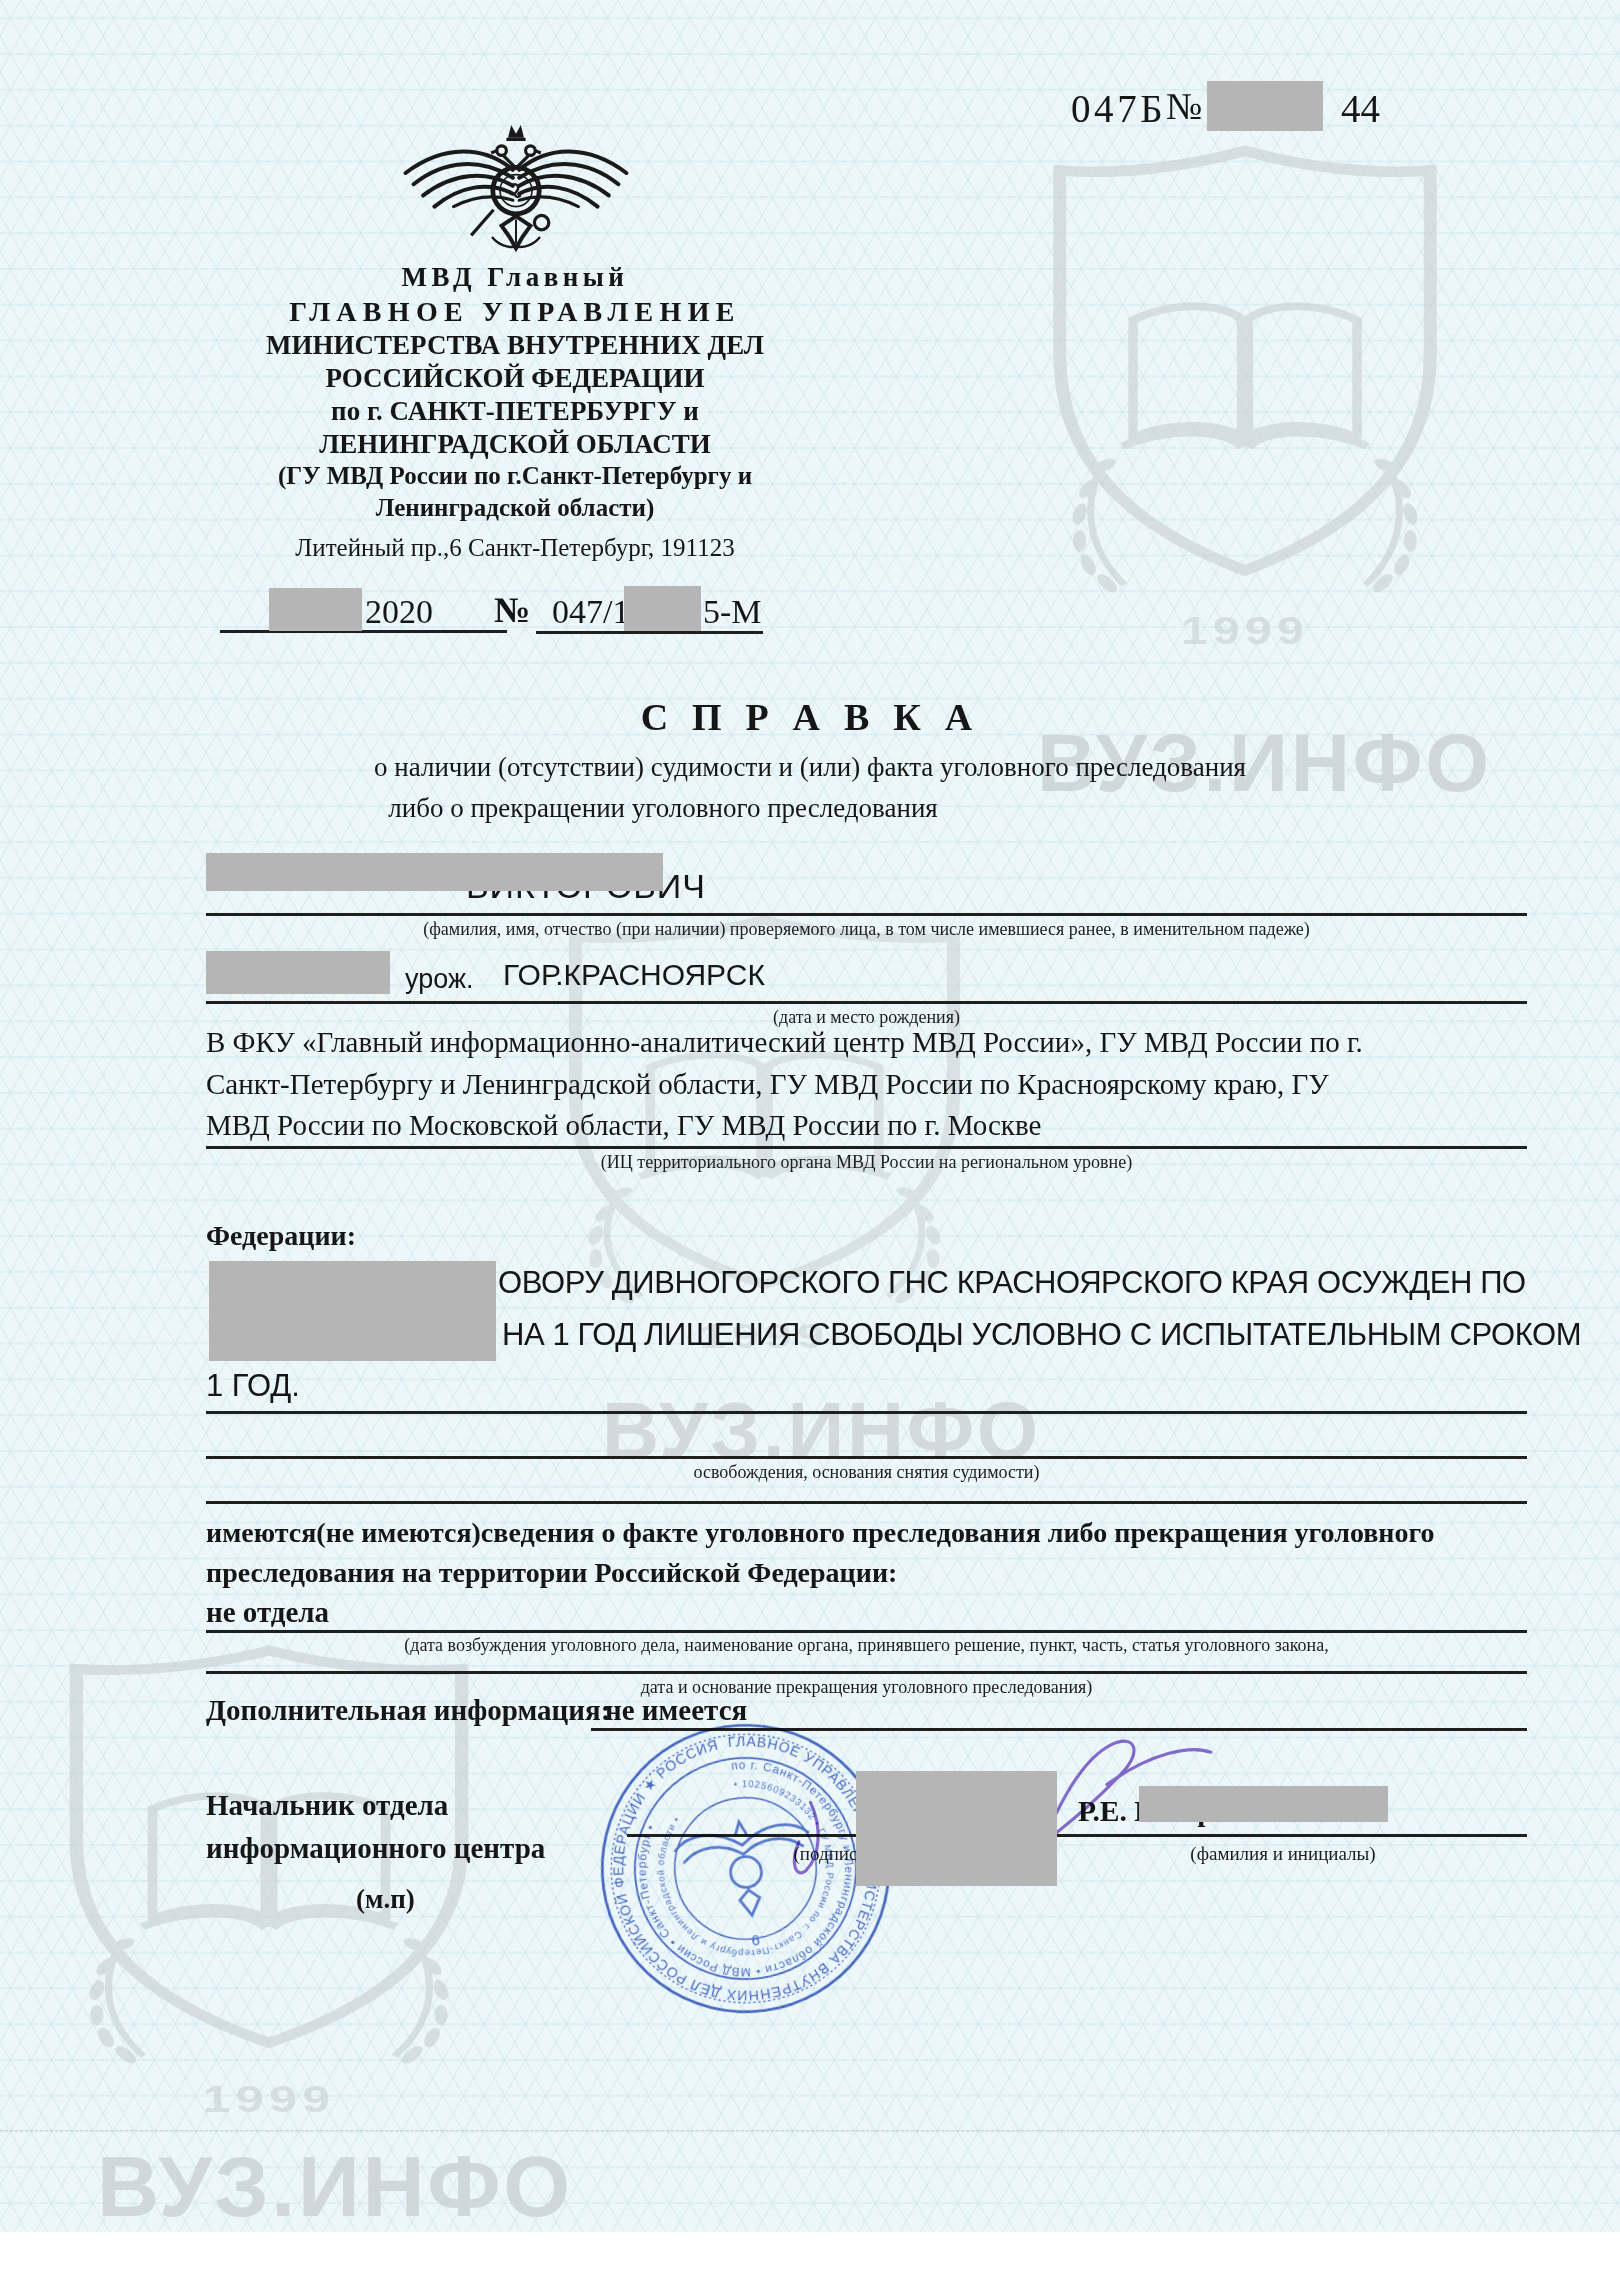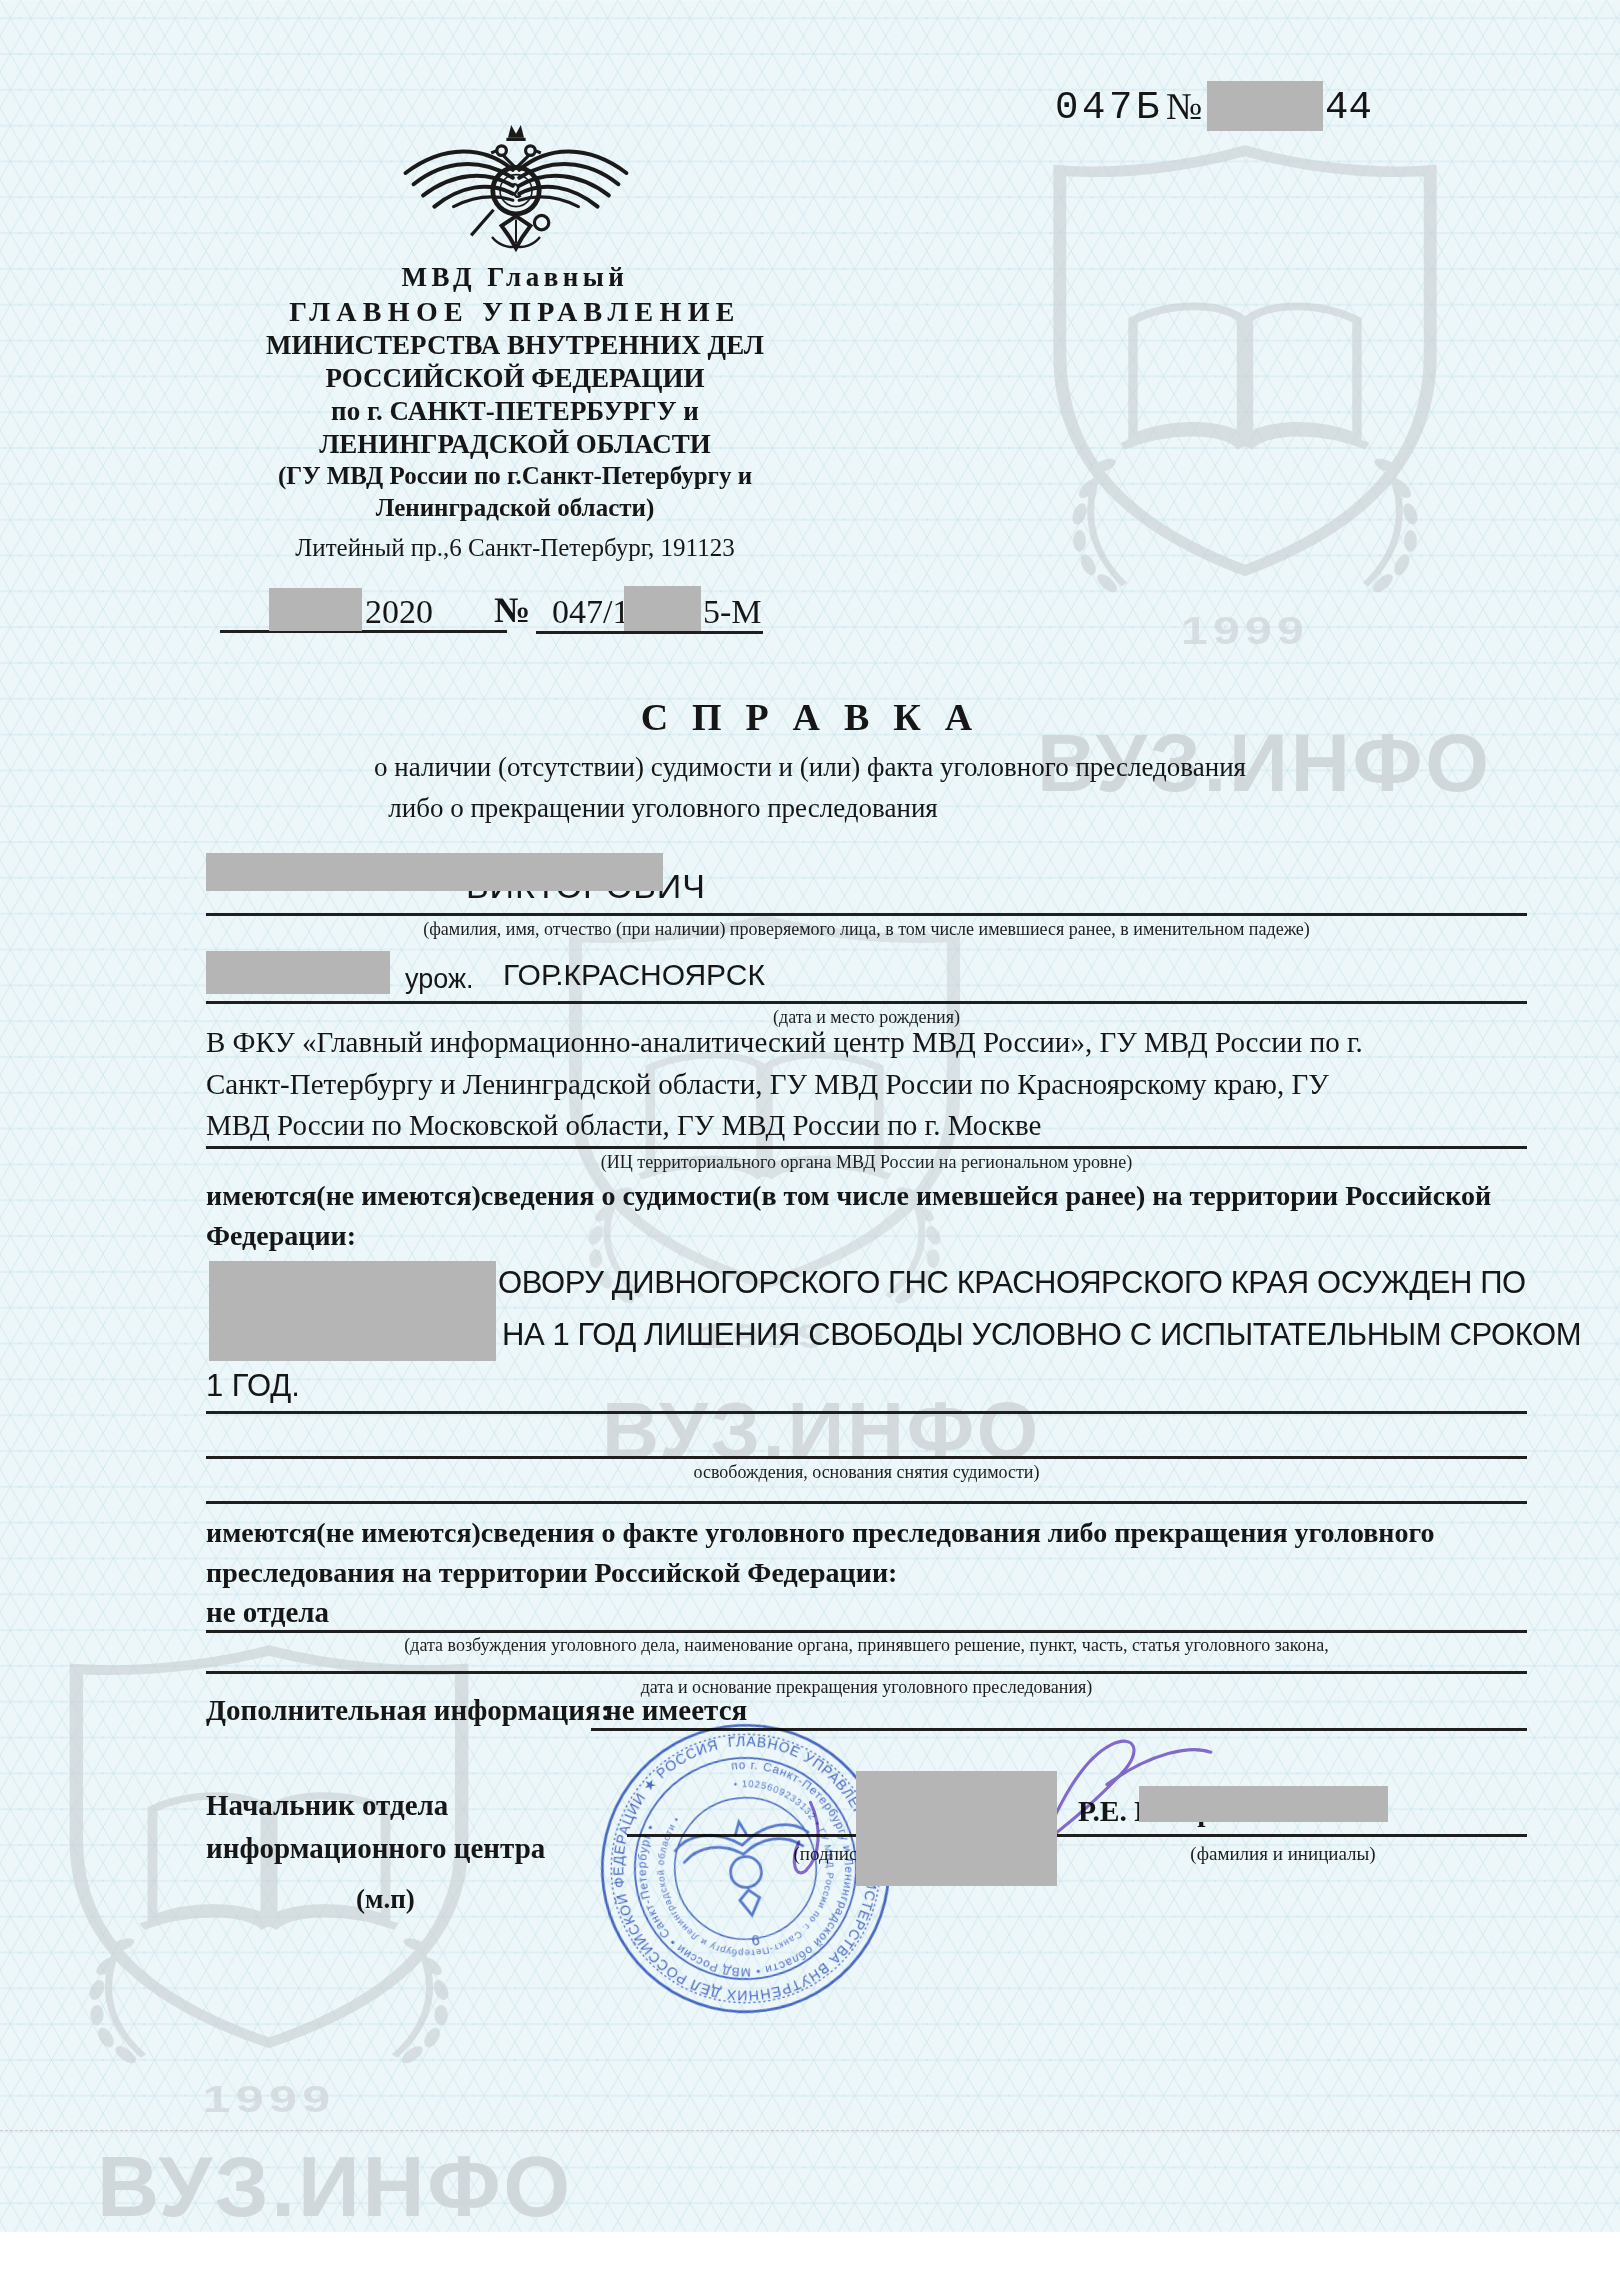--- a/index.html
+++ b/index.html
@@ -1,21 +1,21 @@
 <!DOCTYPE html>
 <html style="font-size:14.3px"><head>
 <meta charset="utf-8">
 <style>
   html,body{margin:0;padding:0;background:#ffffff;}
   #page{position:relative;width:1620px;height:2293px;overflow:hidden;background:#ffffff;
         font-family:"Liberation Serif",serif;color:#161616;}
   .abs{position:absolute;}
   .ser{font-family:"Liberation Serif",serif;}
   .sans{font-family:"Liberation Sans",sans-serif;}
-  .mono{font-family:Liberation Mono, monospace;}
+  .mono{font-family:Liberation Serif, serif;margin-left:16px;}
   .b{font-weight:bold;}
   .ctr{text-align:center;}
   .cap{font-size:18px;color:#1d1d1d;z-index:3;}
   .txt{z-index:3;white-space:nowrap;}
   .rule{position:absolute;height:2.7px;background:#1f1f1f;z-index:2;}
   .redact{position:absolute;background:#b5b5b5;z-index:6;}
   .wm{position:absolute;z-index:1;opacity:.55;}
   .wm-label{position:absolute;z-index:1;font-family:"Liberation Sans",sans-serif;font-weight:bold;
             color:#cdd3d7;letter-spacing:2.7px;white-space:nowrap;}
   #bg{position:absolute;left:0;top:0;z-index:0;}
@@ -168,21 +168,20 @@
   <div class="abs txt sans" style="left:503px;top:958px;font-size:30px">ГОР.КРАСНОЯРСК</div>
   <div class="rule" style="left:206px;top:1001px;width:1321px"></div>
   <div class="abs cap ser ctr" style="left:206px;top:1007px;width:1321px">(дата и место рождения)</div>
 
   <div class="abs txt ser" style="left:206px;top:1026px;font-size:29px">В ФКУ «Главный информационно-аналитический центр МВД России», ГУ МВД России по г.</div>
   <div class="abs txt ser" style="left:206px;top:1068px;font-size:29px">Санкт-Петербургу и  Ленинградской области, ГУ МВД России по Красноярскому краю, ГУ</div>
   <div class="abs txt ser" style="left:206px;top:1109px;font-size:29px">МВД России по Московской   области, ГУ МВД России по г. Москве</div>
   <div class="rule" style="left:206px;top:1146px;width:1321px"></div>
   <div class="abs cap ser ctr" style="left:206px;top:1152px;width:1321px">(ИЦ территориального органа МВД России на региональном уровне)</div>
 
-  <div class="abs txt ser b" style="left:206px;top:1180px;font-size:28px">имеются(не имеются)сведения о судимости(в том числе имевшейся ранее) на территории Российской</div>
   <div class="abs txt ser b" style="left:206px;top:1220px;font-size:28px">Федерации:</div>
 
   <div class="abs txt sans" style="left:498px;top:1265px;font-size:31px;letter-spacing:-0.4px">ОВОРУ ДИВНОГОРСКОГО ГНС КРАСНОЯРСКОГО КРАЯ ОСУЖДЕН ПО</div>
   <div class="abs txt sans" style="left:502px;top:1317px;font-size:31px;letter-spacing:-0.4px">НА 1 ГОД ЛИШЕНИЯ СВОБОДЫ УСЛОВНО С ИСПЫТАТЕЛЬНЫМ СРОКОМ</div>
   <div class="abs txt sans" style="left:206px;top:1368px;font-size:31px">1 ГОД.</div>
   <div class="redact" style="left:209px;top:1261px;width:287px;height:100px"></div>
 
   <div class="rule" style="left:206px;top:1411px;width:1321px"></div>
   <div class="rule" style="left:206px;top:1456px;width:1321px"></div>
   <div class="abs cap ser ctr" style="left:206px;top:1462px;width:1321px">освобождения, основания снятия судимости)</div>

